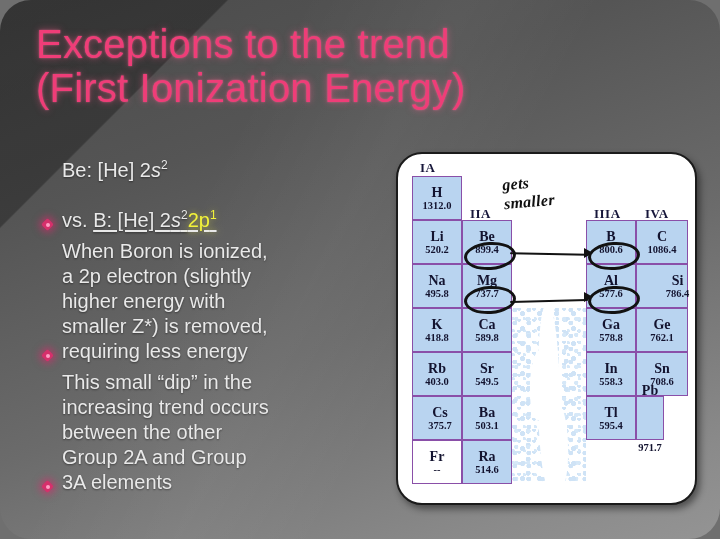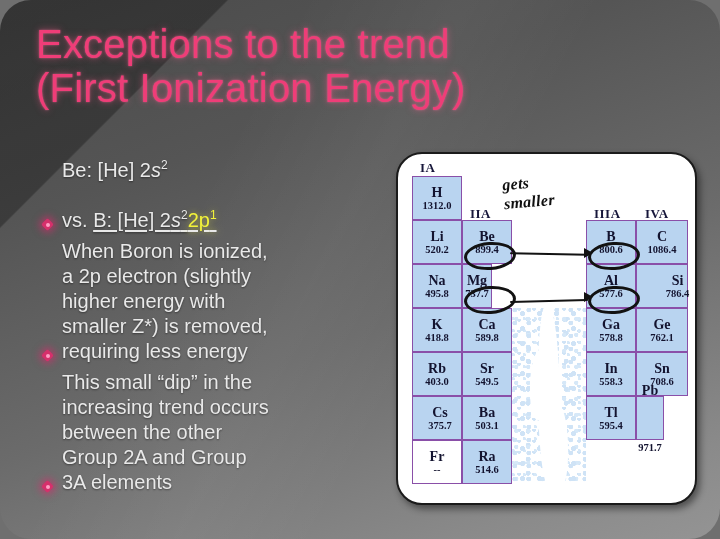--- a/index.html
+++ b/index.html
@@ -194,21 +194,21 @@
         </div>
       <div class="cell empty-bg" style="left:14px;top:286px;width:50px;height:44px;">
           <span class="sym">Fr</span>
           <span class="val">--</span>
         </div>
 
       <div class="cell" style="left:64px;top:66px;width:50px;height:44px;">
           <span class="sym">Be</span>
           <span class="val">899.4</span>
         </div>
-      <div class="cell" style="left:64px;top:110px;width:30px;height:44px;">
+      <div class="cell" style="left:64px;top:110px;width:50px;height:44px;">
           <span class="sym">Mg</span>
           <span class="val">737.7</span>
         </div>
       <div class="cell" style="left:64px;top:154px;width:50px;height:44px;">
           <span class="sym">Ca</span>
           <span class="val">589.8</span>
         </div>
       <div class="cell" style="left:64px;top:198px;width:50px;height:44px;">
           <span class="sym">Sr</span>
           <span class="val">549.5</span>

